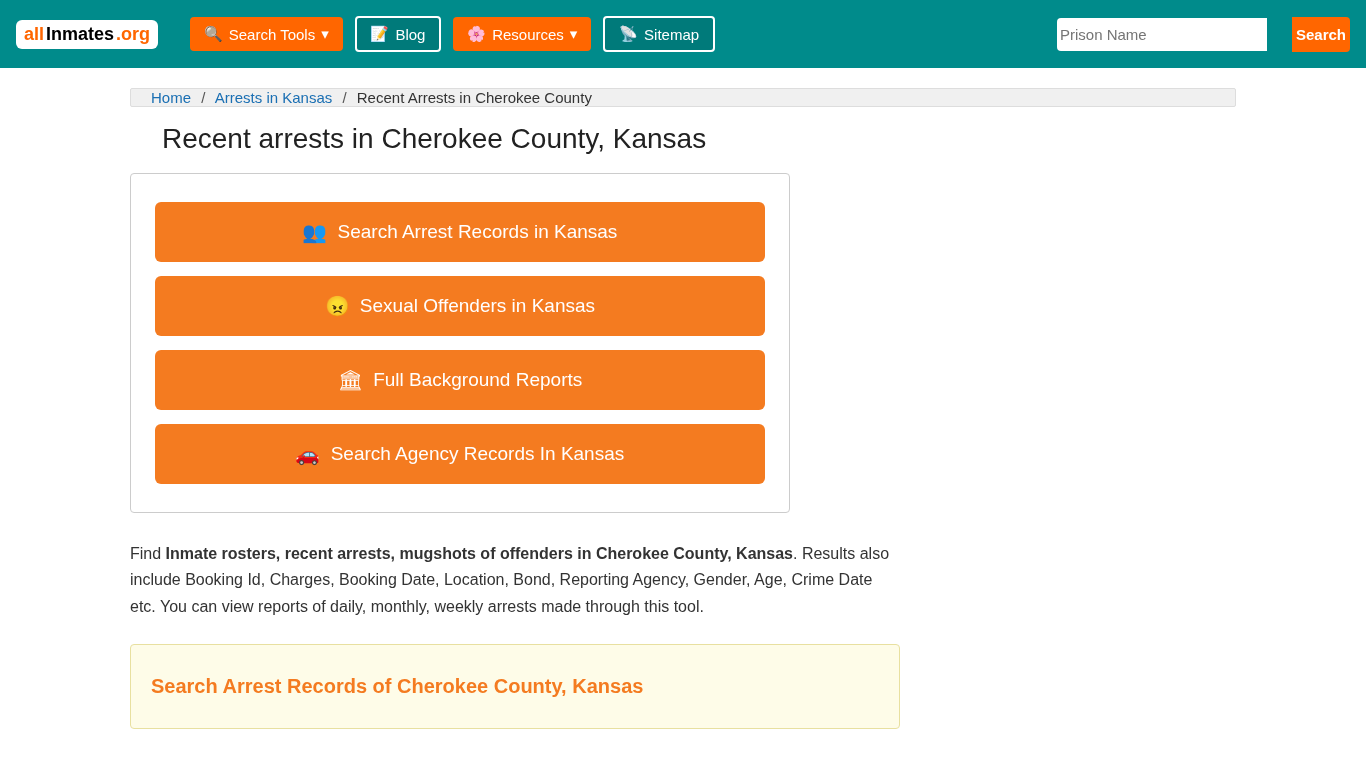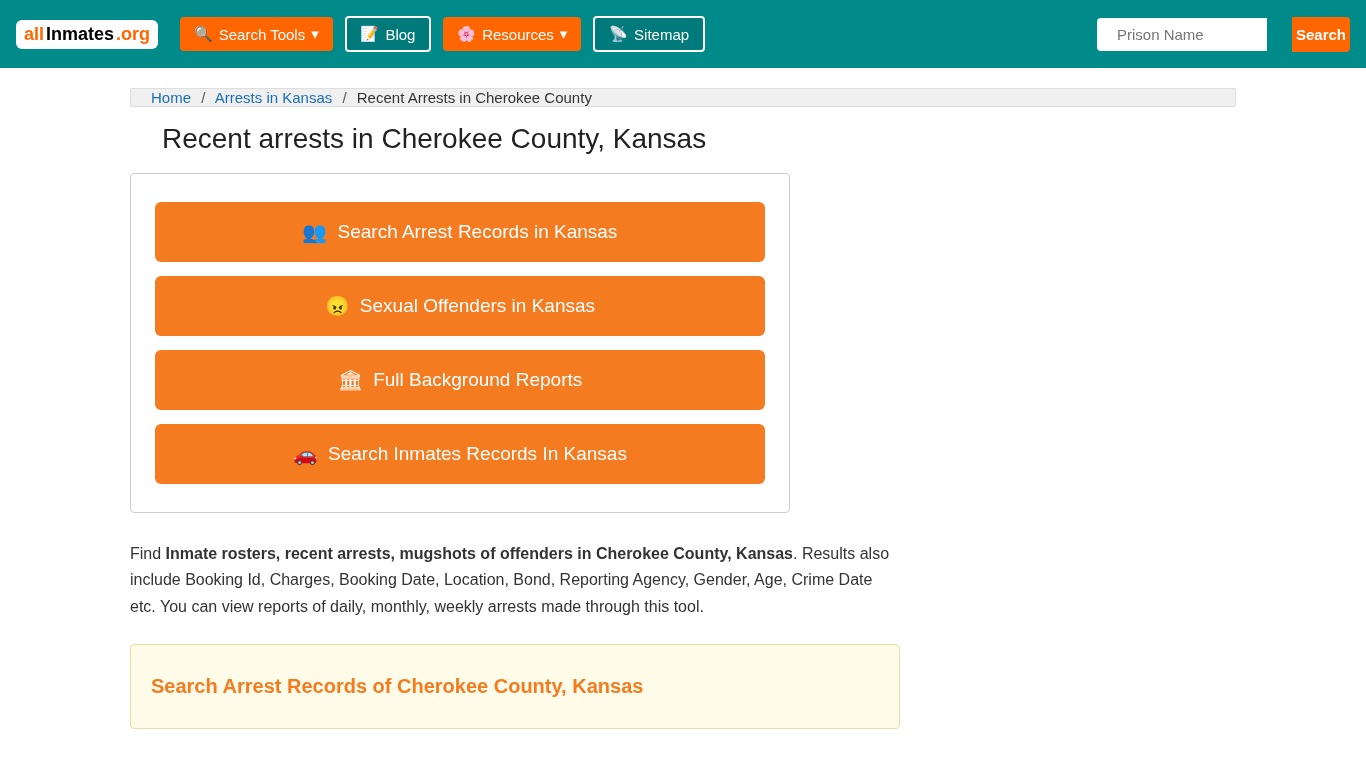--- a/index.html
+++ b/index.html
@@ -11,21 +11,21 @@
       display: flex;
       align-items: center;
       padding: 0 16px;
       height: 68px;
       gap: 12px;
     }
 
     .logo-area {
       display: flex;
       align-items: center;
-      margin-right: 10px;
+      margin-right: 20px;
     }
 
     .logo-box {
       background: #fff;
       border-radius: 6px;
       padding: 4px 8px;
       font-size: 18px;
       font-weight: bold;
       color: #333;
       display: flex;
@@ -68,26 +68,26 @@
 
     .header-spacer { flex: 1; }
 
     .search-area {
       display: flex;
       align-items: center;
       gap: 0;
     }
 
     .prison-input {
-      padding: 8px 20px;
+      padding: 8px 3px;
       font-size: 15px;
       border: none;
       border-radius: 4px 0 0 4px;
       outline: none;
-      width: 170px;
+      width: 210px;
       color: #999;
     }
 
     .search-btn-header {
       background: #f60;
       color: #fff;
       border: none;
       padding: 9px 4px;
       font-size: 15px;
       font-weight: bold;
@@ -245,21 +245,21 @@
     <button class="orange-btn">
       <span class="btn-icon">😠</span>
       <span>Sexual Offenders in Kansas</span>
     </button>
     <button class="orange-btn">
       <span class="btn-icon">🏛</span>
       <span>Full Background Reports</span>
     </button>
     <button class="orange-btn">
       <span class="btn-icon">🚗</span>
-      <span>Search Inmates Records In Kansas</span>
+      <span>Search Agency Records In Kansas</span>
     </button>
   </div>
 
   <p class="description-text">
     <span>Find </span><strong>Inmate rosters, recent arrests, mugshots of offenders in Cherokee County, Kansas</strong><span>. Results also include Booking Id, Charges, Booking Date, Location, Bond, Reporting Agency, Gender, Age, Crime Date etc. You can view reports of daily, monthly, weekly arrests made through this tool.</span>
   </p>
 
   <div class="arrest-search-section">
     <div class="arrest-search-title">Search Arrest Records of Cherokee County, Kansas</div>
   </div>

